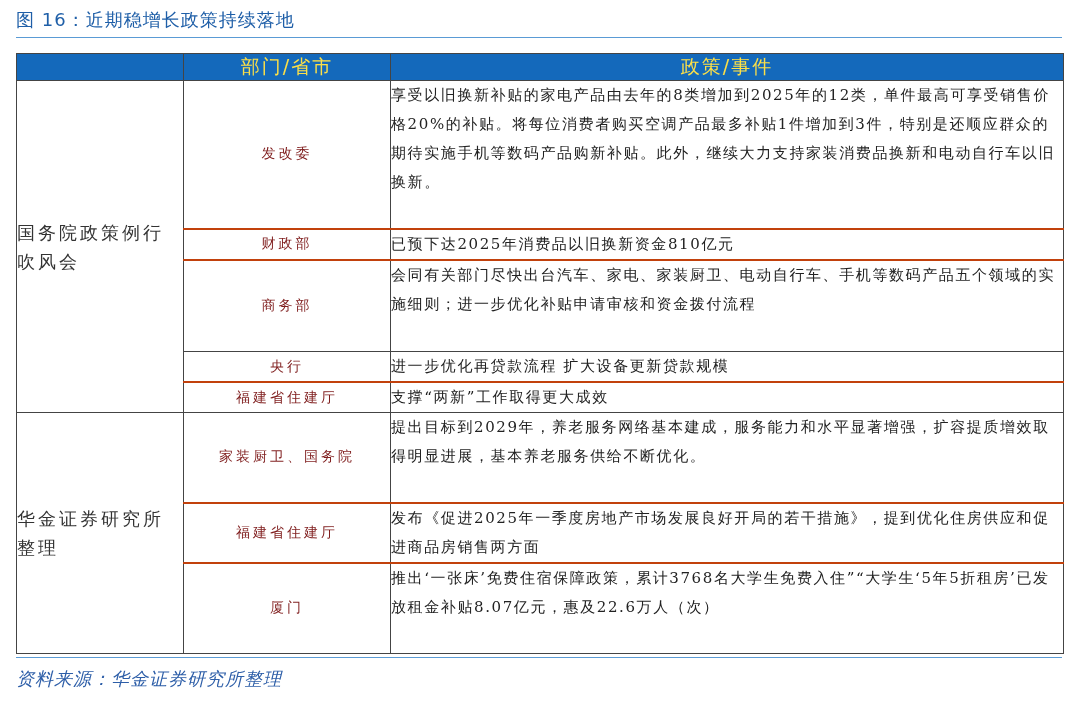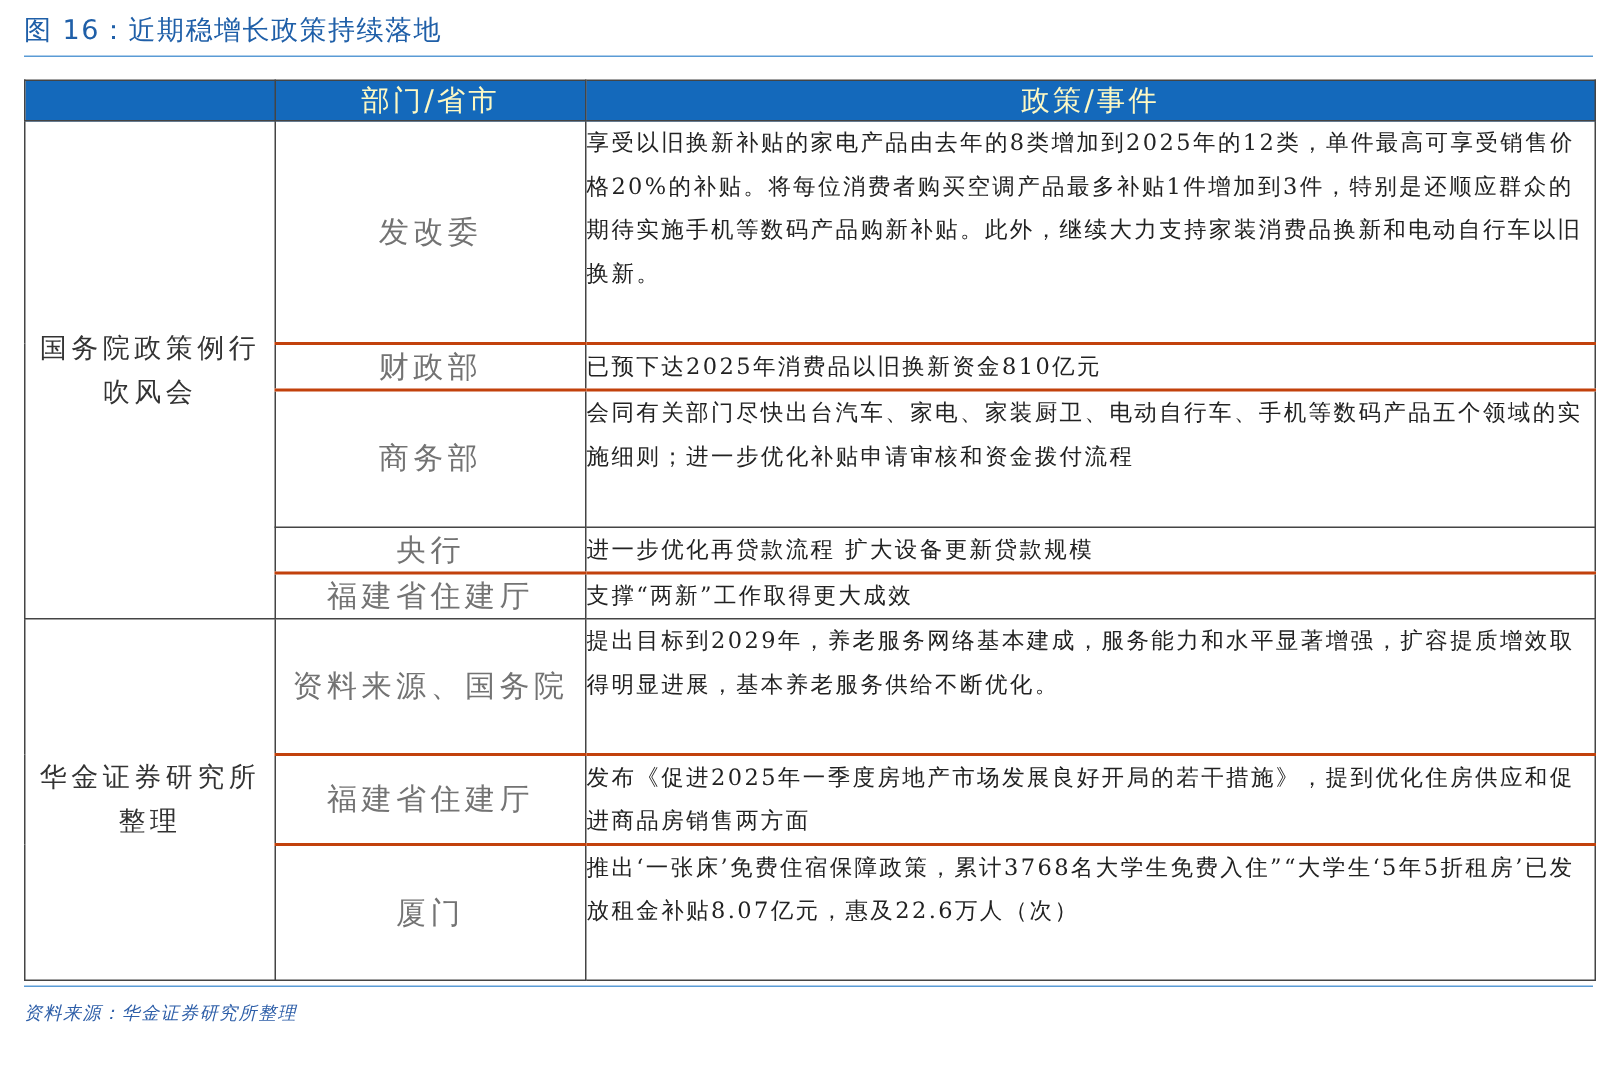--- a/index.html
+++ b/index.html
@@ -4,31 +4,31 @@
 <style>
   html, body { margin: 0; padding: 0; background: #ffffff; }
   body { width: 1080px; height: 713px; position: relative; overflow: hidden;
          font-family: "DejaVu Serif", "Liberation Serif", serif; color: #222; }
   .fig-title { position: absolute; left: 16px; top: 8px; font-size: 18px; color: #1f5fa8;
                font-family: "DejaVu Sans", "Liberation Sans", sans-serif; letter-spacing: 1px; }
   .rule-top { position: absolute; left: 16px; top: 37px; width: 1046px; height: 1px; background: #5a9bd5; }
   table.policy { position: absolute; left: 16px; top: 53px; border-collapse: collapse; table-layout: fixed;
                  width: 1047px; }
   table.policy th, table.policy td { border: 1px solid #444; padding: 0; }
-  table.policy th { background: #1469bb; color: #fef9c3; font-weight: normal; font-size: 19px; height: 26px;
+  table.policy th { background: #1469bb; color: #fde047; font-weight: normal; font-size: 19px; height: 26px;
                     font-family: "DejaVu Sans", "Liberation Sans", sans-serif; letter-spacing: 2px; text-align: center; }
-  td.group { text-align: center; vertical-align: middle; font-size: 18px; line-height: 29px; letter-spacing: 3px;
+  td.group { vertical-align: middle; font-size: 18px; line-height: 29px; letter-spacing: 3px;
              font-family: "DejaVu Sans", "Liberation Sans", sans-serif; color: #333; padding: 0 10px; }
-  td.dept { text-align: center; vertical-align: middle; font-size: 20px; letter-spacing: 3px;
-            font-family: "DejaVu Sans", "Liberation Sans", sans-serif; color: #737373; }
+  td.dept { text-align: center; vertical-align: middle; font-size: 14px; letter-spacing: 3px;
+            font-family: "DejaVu Sans", "Liberation Sans", sans-serif; color: #7f1d1d; }
   td.event { font-size: 15px; line-height: 29px; padding: 0 4px 0 6px; text-align: left; vertical-align: top;
              letter-spacing: 1.6px; color: #222; }
   tr.thick-top td.dept, tr.thick-top td.event { border-top: 2px solid #c2410c; }
   .rule-bottom { position: absolute; left: 16px; top: 657px; width: 1046px; height: 1px; background: #5a9bd5; }
-  .source { position: absolute; left: 16px; top: 667px; font-size: 12px; color: #2d5ea8; font-style: italic;
+  .source { position: absolute; left: 16px; top: 667px; font-size: 18px; color: #2d5ea8; font-style: italic;
             font-family: "DejaVu Sans", "Liberation Sans", sans-serif; letter-spacing: 1px; }
 </style>
 </head>
 <body>
 
 <div class="fig-title">
   <span>图 16：</span><span>近期稳增长政策持续落地</span>
 </div>
 <div class="rule-top"></div>
 
@@ -64,21 +64,21 @@
       <td class="dept">央行</td>
       <td class="event">进一步优化再贷款流程 扩大设备更新贷款规模</td>
     </tr>
     <tr class="thick-top" style="height:27px">
       <td class="dept">福建省住建厅</td>
       <td class="event">支撑“两新”工作取得更大成效</td>
     </tr>
 
     <tr style="height:90px">
       <td class="group" rowspan="3">华金证券研究所整理</td>
-      <td class="dept">资料来源、国务院</td>
+      <td class="dept">家装厨卫、国务院</td>
       <td class="event">提出目标到2029年，养老服务网络基本建成，服务能力和水平显著增强，扩容提质增效取得明显进展，基本养老服务供给不断优化。</td>
     </tr>
     <tr class="thick-top" style="height:58px">
       <td class="dept">福建省住建厅</td>
       <td class="event">发布《促进2025年一季度房地产市场发展良好开局的若干措施》，提到优化住房供应和促进商品房销售两方面</td>
     </tr>
     <tr class="thick-top" style="height:91px">
       <td class="dept">厦门</td>
       <td class="event">推出‘一张床’免费住宿保障政策，累计3768名大学生免费入住”“大学生‘5年5折租房’已发放租金补贴8.07亿元，惠及22.6万人（次）</td>
     </tr>

